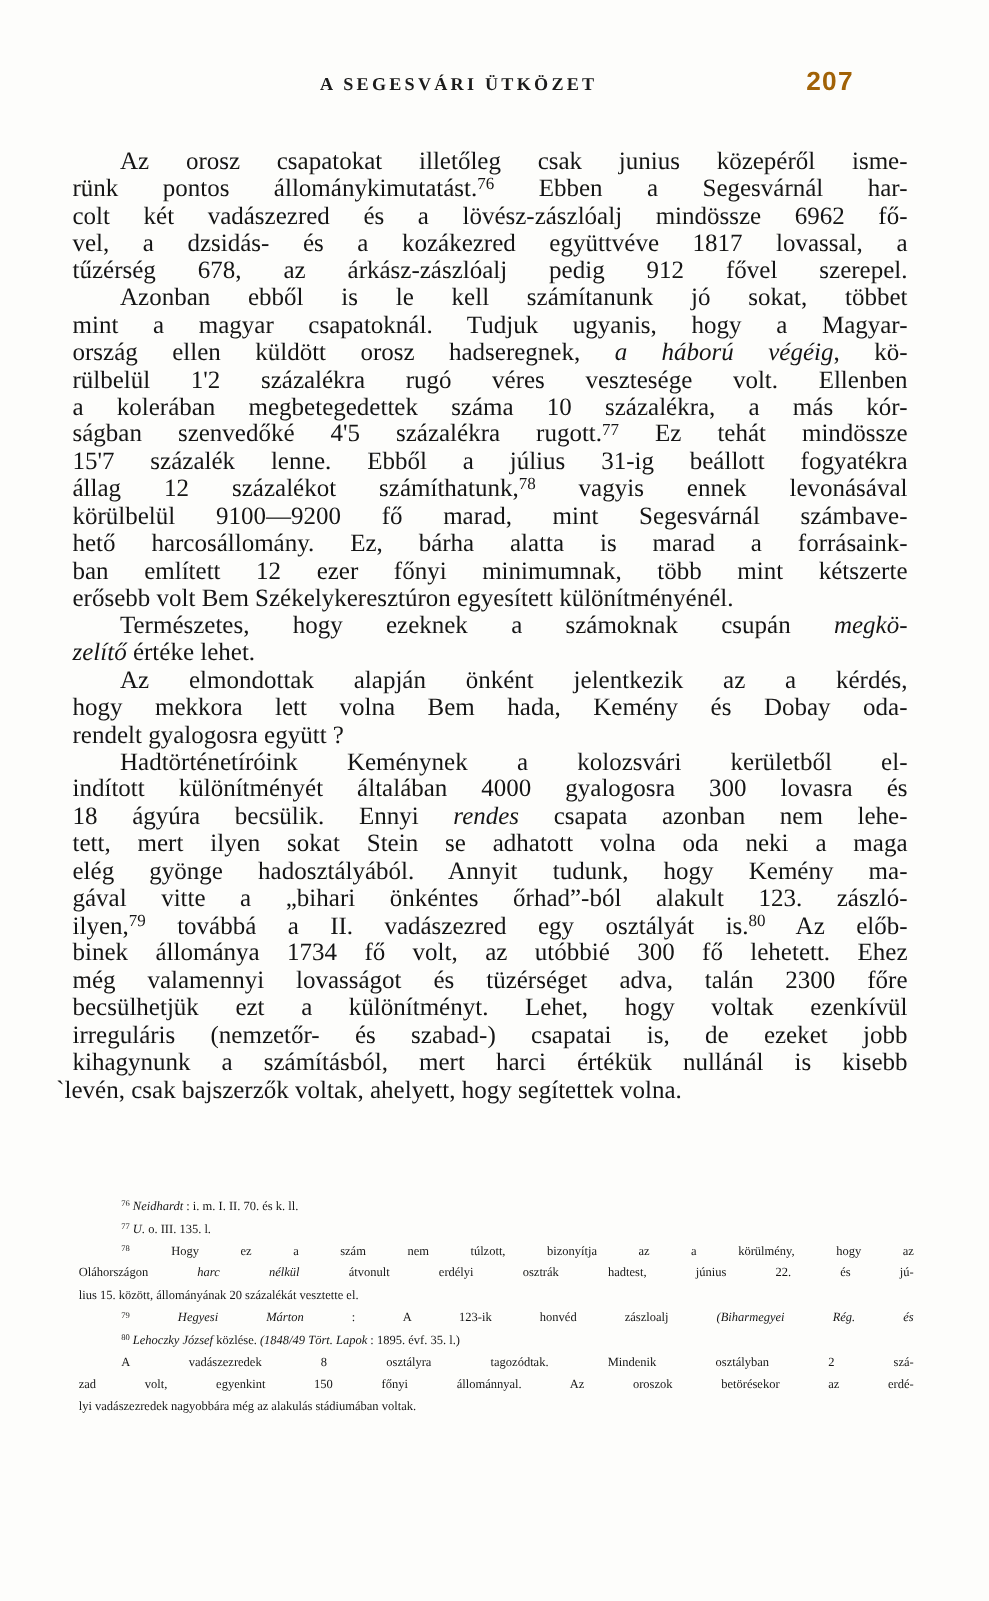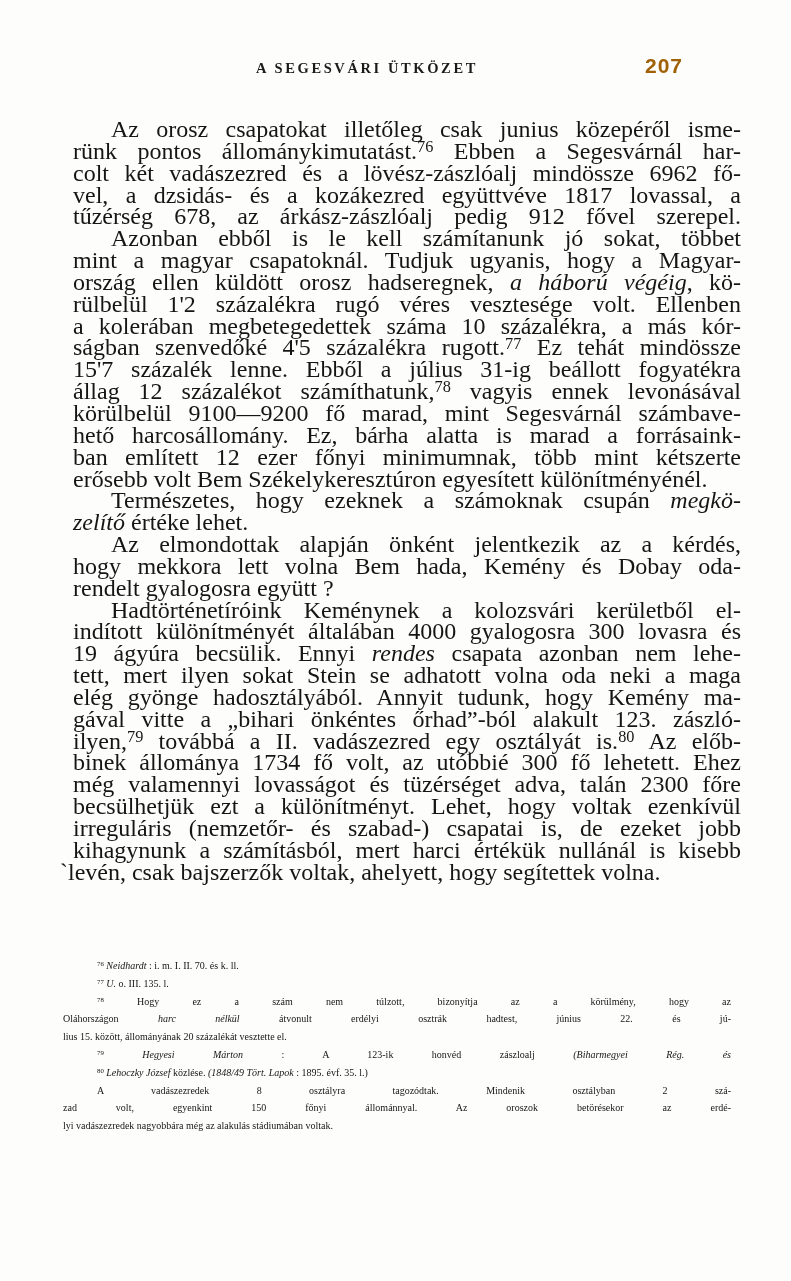--- a/index.html
+++ b/index.html
@@ -41,23 +41,23 @@
     top: -4px;
     font-family: "Liberation Sans", "DejaVu Sans", sans-serif;
     font-weight: 700;
     font-size: 21px;
     letter-spacing: 1px;
     color: #a16207;
   }
   .body-text {
     position: absolute;
     top: 119px;
-    left: 73px;
+    left: 58px;
     width: 668px;
-    font-size: 24px;
+    font-size: 20px;
     line-height: 21.85px;
   }
   .footnotes {
     position: absolute;
     top: 957px;
     left: 63px;
     width: 668px;
     font-size: 10px;
     line-height: 17.8px;
   }
@@ -106,21 +106,21 @@
       <div class="line"><span>hető harcosállomány. Ez, bárha alatta is marad a forrásaink-</span></div>
       <div class="line"><span>ban említett 12 ezer főnyi minimumnak, több mint kétszerte</span></div>
       <div class="line end"><span>erősebb volt Bem Székelykeresztúron egyesített különítményénél.</span></div>
       <div class="line indent"><span>Természetes, hogy ezeknek a számoknak csupán </span><i>megkö-</i></div>
       <div class="line end"><i>zelítő</i><span> értéke lehet.</span></div>
       <div class="line indent"><span>Az elmondottak alapján önként jelentkezik az a  kérdés,</span></div>
       <div class="line"><span>hogy mekkora lett volna Bem hada, Kemény és Dobay oda-</span></div>
       <div class="line end"><span>rendelt gyalogosra együtt ?</span></div>
       <div class="line indent"><span>Hadtörténetíróink Keménynek a kolozsvári kerületből el-</span></div>
       <div class="line"><span>indított különítményét általában 4000 gyalogosra 300 lovasra és</span></div>
-      <div class="line"><span>19 ágyúra becsülik. Ennyi </span><i>rendes</i><span> csapata azonban nem lehe-</span></div>
+      <div class="line"><span>18 ágyúra becsülik. Ennyi </span><i>rendes</i><span> csapata azonban nem lehe-</span></div>
       <div class="line"><span>tett, mert ilyen sokat Stein se adhatott volna oda neki a maga</span></div>
       <div class="line"><span>elég gyönge hadosztályából. Annyit tudunk, hogy Kemény ma-</span></div>
       <div class="line"><span>gával vitte a „bihari önkéntes őrhad”-ból alakult 123. zászló-</span></div>
       <div class="line"><span>ilyen,</span><sup>79</sup><span> továbbá a II. vadászezred egy osztályát is.</span><sup>80</sup><span> Az előb-</span></div>
       <div class="line"><span>binek állománya 1734 fő volt, az utóbbié 300 fő lehetett. Ehez</span></div>
       <div class="line"><span>még valamennyi lovasságot és tüzérséget adva, talán 2300 főre</span></div>
       <div class="line"><span>becsülhetjük ezt a különítményt. Lehet, hogy voltak ezenkívül</span></div>
       <div class="line"><span>irreguláris (nemzetőr- és szabad-) csapatai is, de ezeket jobb</span></div>
       <div class="line"><span>kihagynunk a számításból, mert harci értékük nullánál is kisebb</span></div>
       <div class="line end hang"><span>ˋlevén, csak bajszerzők voltak, ahelyett, hogy segítettek volna.</span></div>

